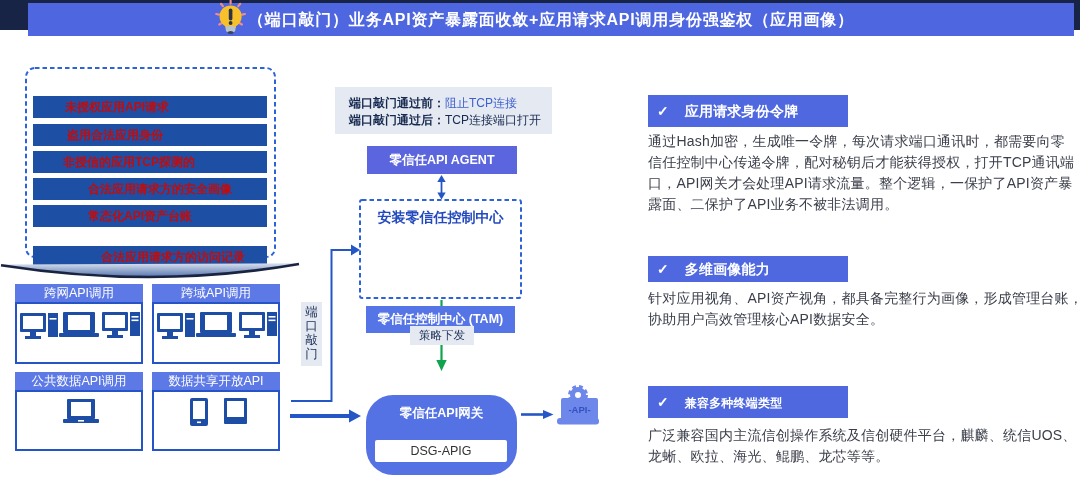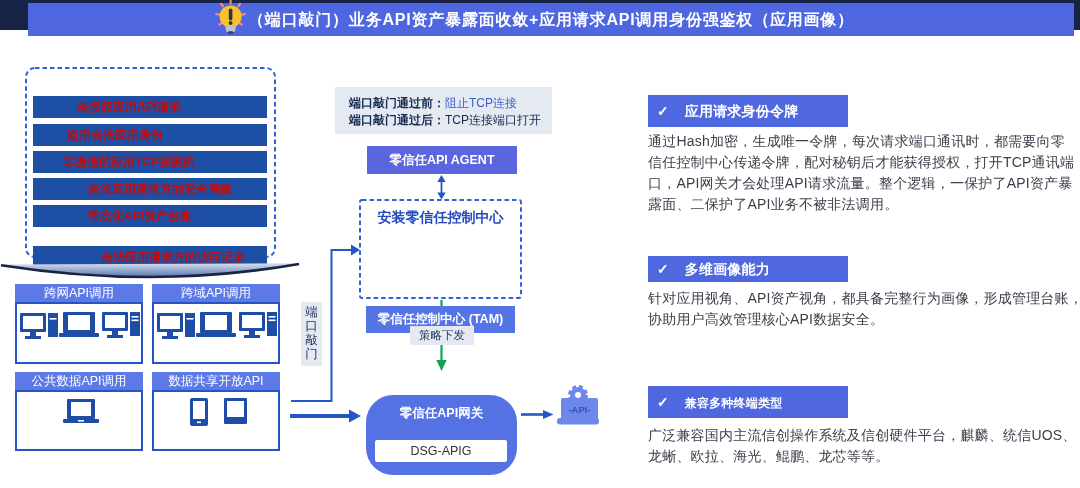--- a/index.html
+++ b/index.html
@@ -84,21 +84,21 @@
       <ellipse cx="17.6" cy="32.5" rx="2.9" ry="1.5" fill="#3a4454"></ellipse>
       <rect x="15.8" y="8.5" width="3.6" height="12" rx="1.8" fill="#2b3446"></rect>
       <circle cx="17.6" cy="23" r="1.9" fill="#2b3446"></circle>
     </svg>
     <div id="hdr-title">（端口敲门）业务API资产暴露面收敛+应用请求API调用身份强鉴权（应用画像）</div>
   </div>
 
   <svg class="abs" id="threat" width="251" height="191" viewBox="0 0 251 191">
     <rect x="1" y="1" width="249" height="189" rx="9" fill="none" stroke="#2e62d9" stroke-width="2" stroke-dasharray="4.5 3"></rect>
   </svg>
-  <div class="abs tbar" style="top:96px;  padding-left:44px;">未授权应用API请求</div>
+  <div class="abs tbar" style="top:96px;  padding-left:32px;">未授权应用API请求</div>
   <div class="abs tbar" style="top:124px; padding-left:34px;">盗用合法应用身份</div>
   <div class="abs tbar" style="top:151px; padding-left:30px;">非授信的应用TCP探测的</div>
   <div class="abs tbar" style="top:178px; padding-left:55px;">合法应用请求方的安全画像</div>
   <div class="abs tbar" style="top:205px; padding-left:55px;">常态化API资产台账</div>
   <div class="abs tbar" style="top:246px; padding-left:68px;">合法应用请求方的访问记录</div>
 
   <svg class="abs" style="left:0;top:257px;" width="302" height="26" viewBox="0 0 302 26">
     <defs>
       <linearGradient id="sw" x1="0" y1="0" x2="0" y2="1">
         <stop offset="0" stop-color="#d9e1ef"></stop>

